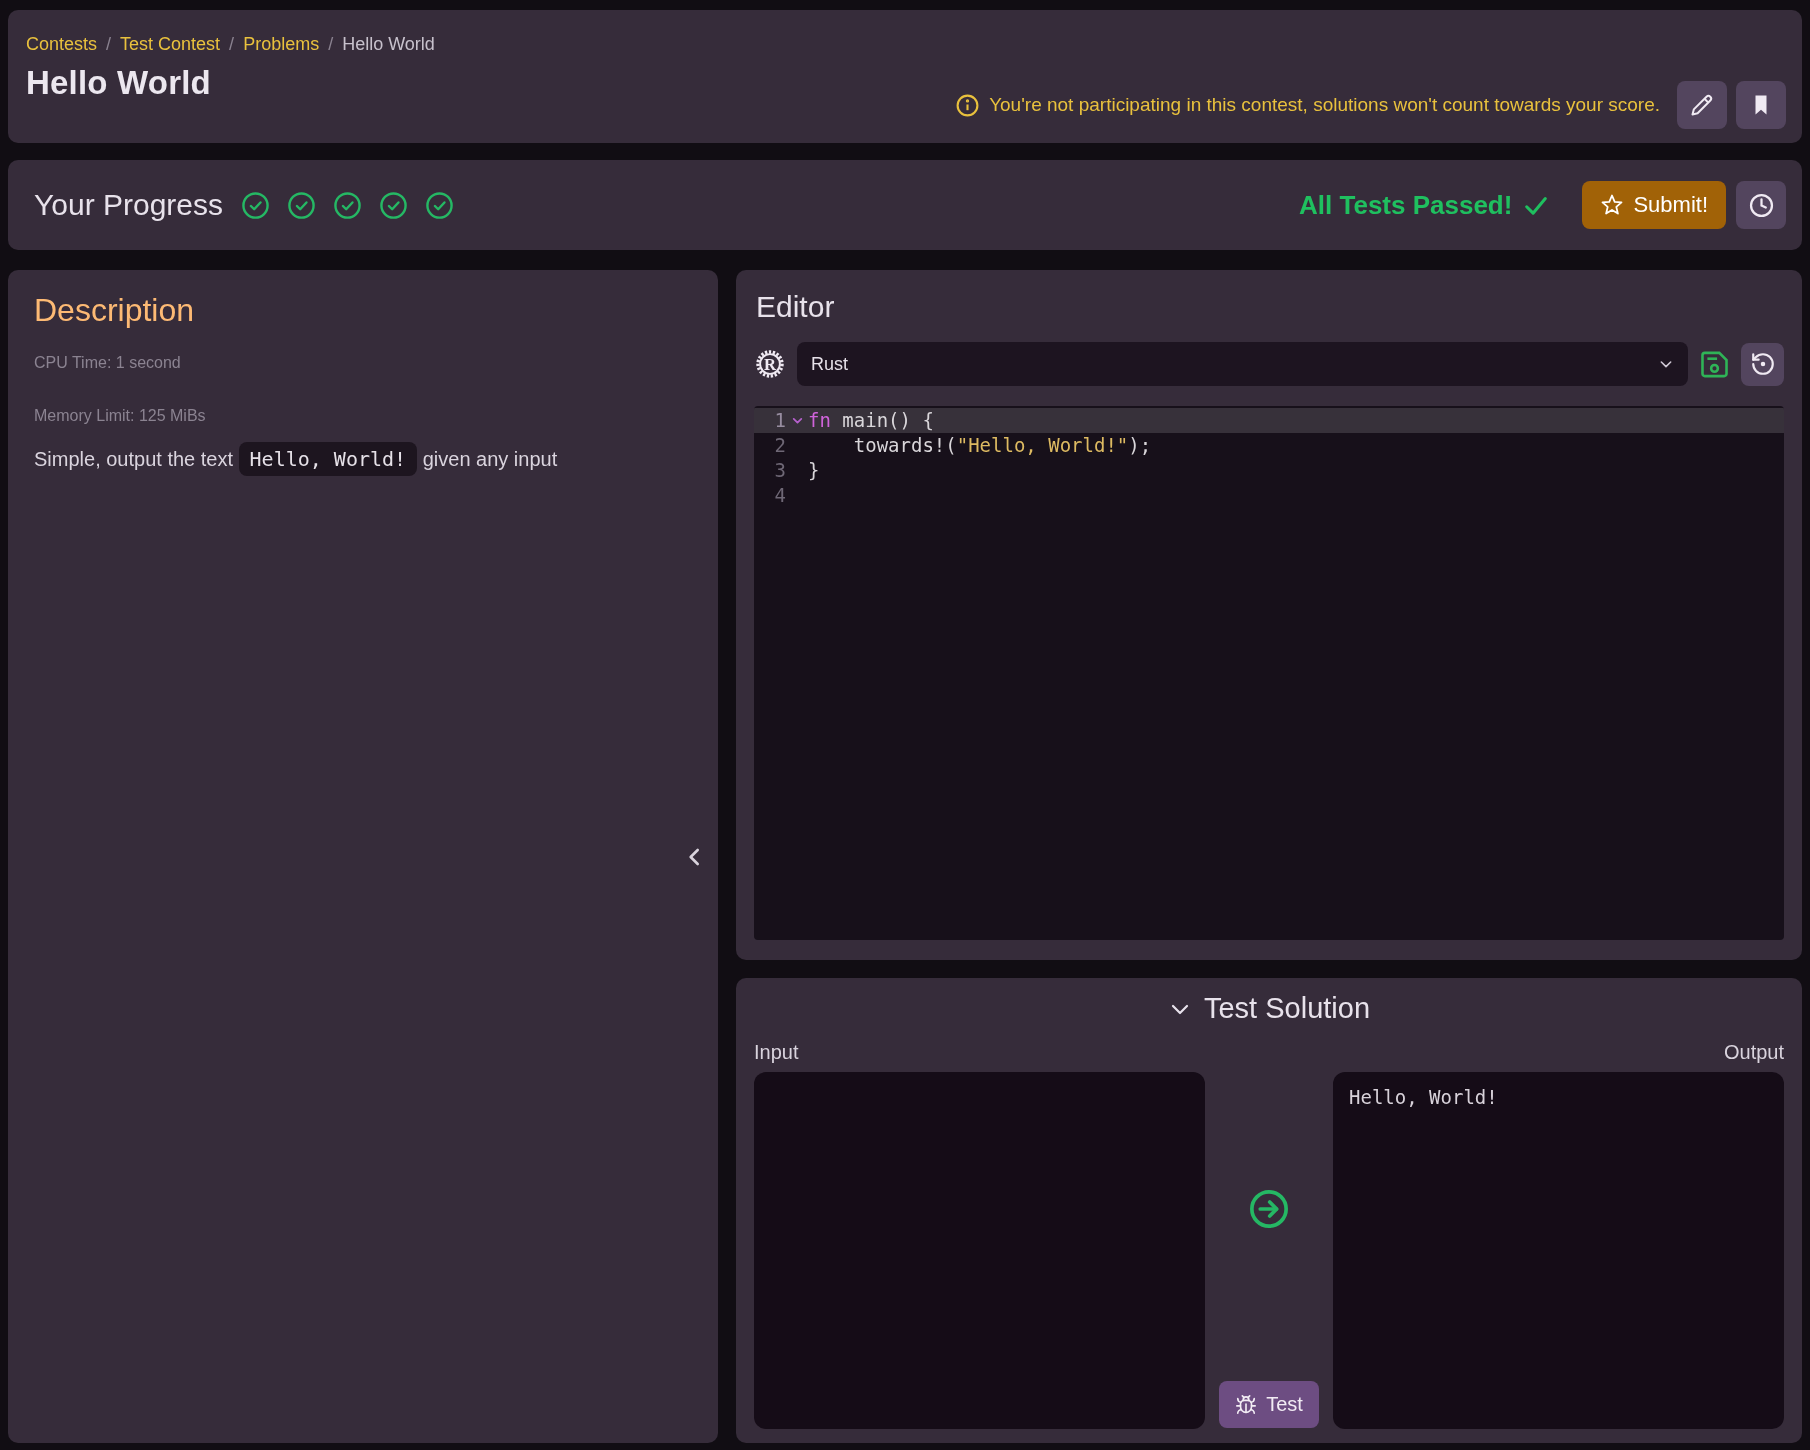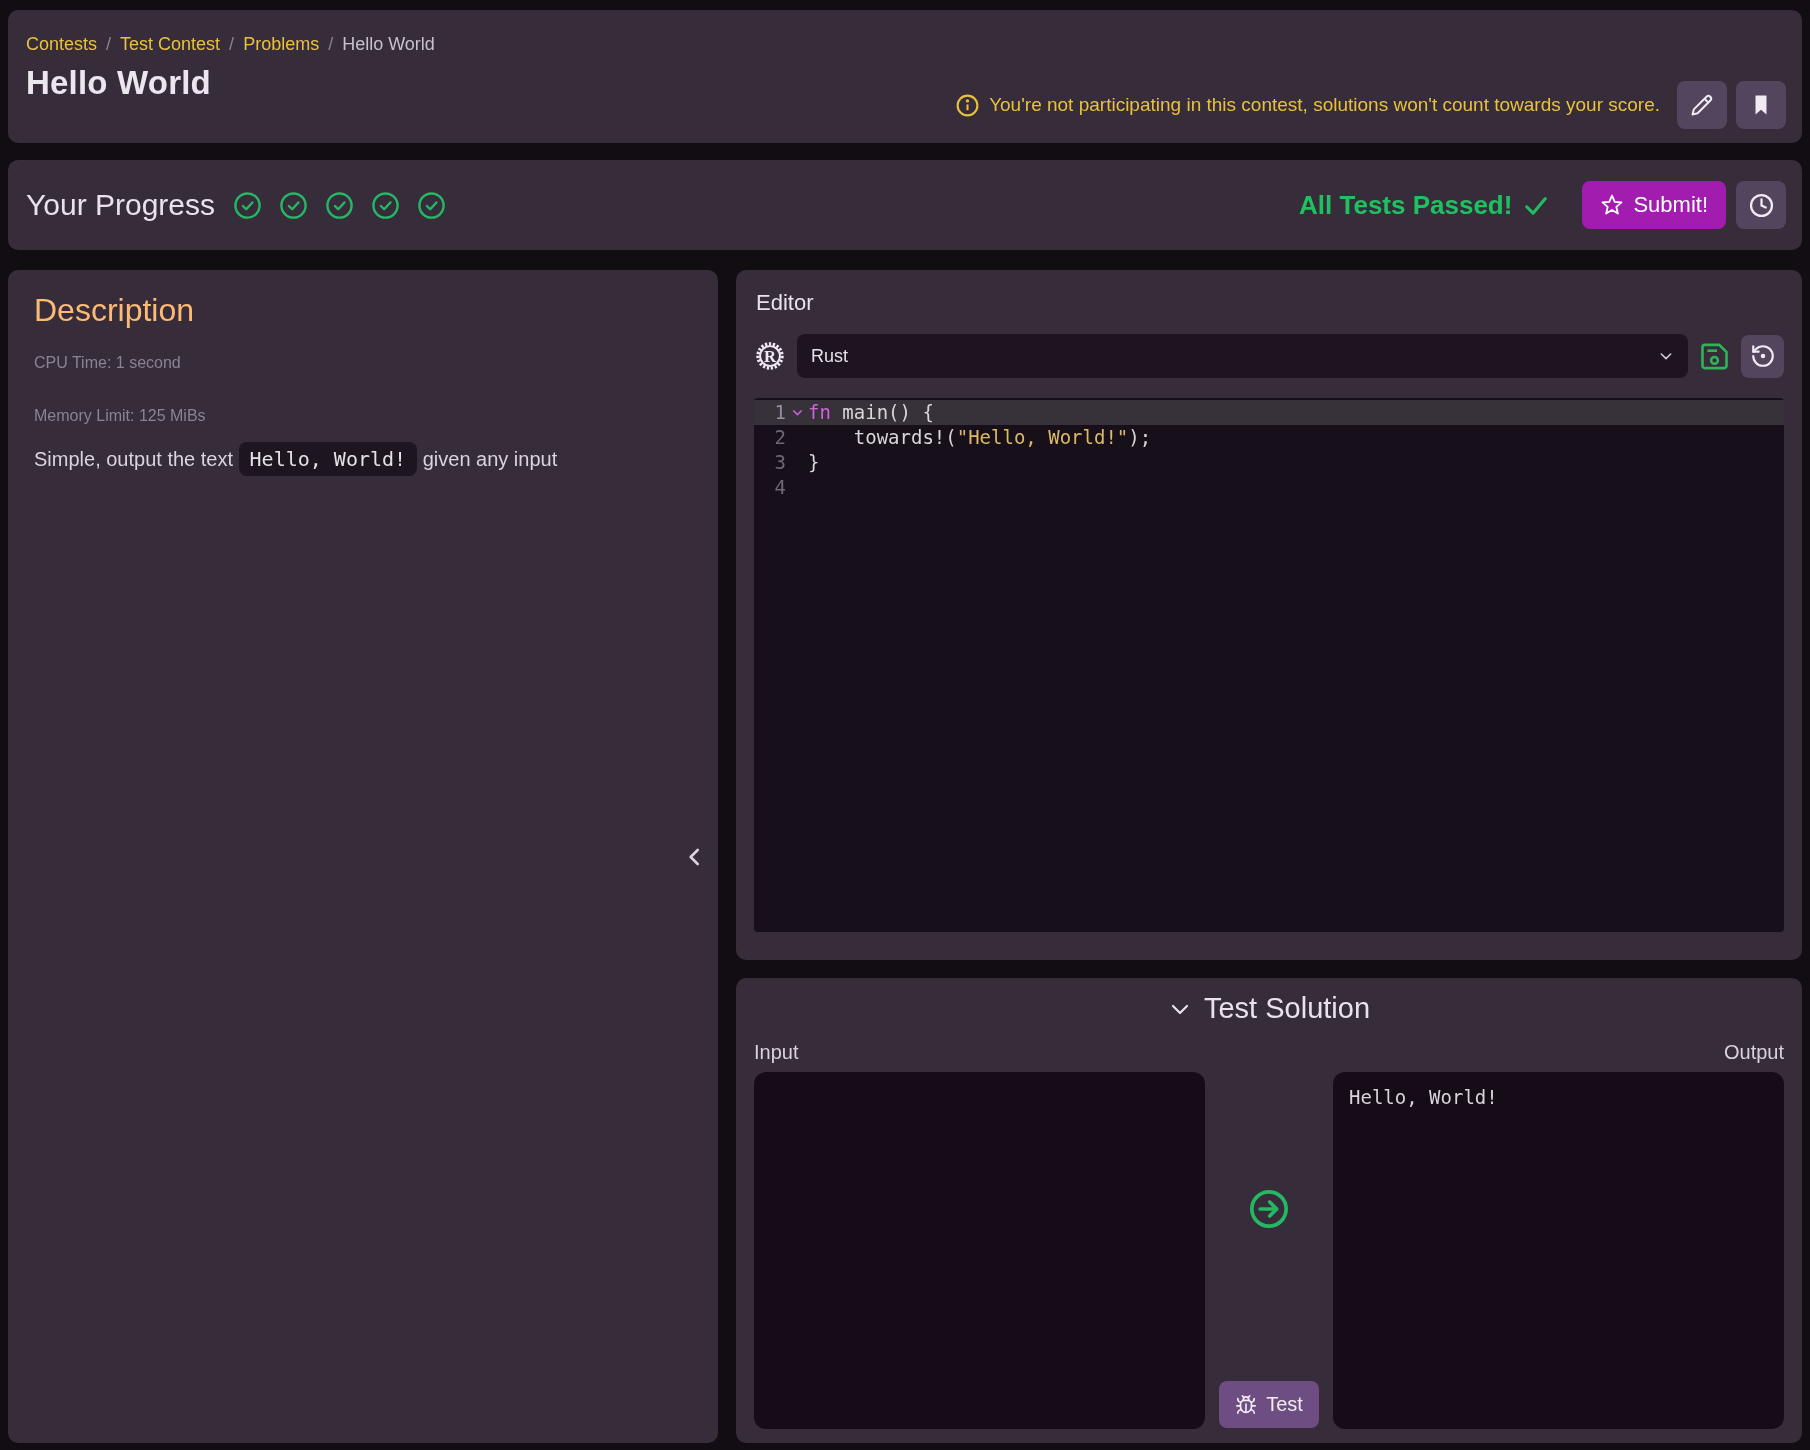--- a/index.html
+++ b/index.html
@@ -14,44 +14,44 @@
   .breadcrumb a { color:#e9c13d; text-decoration:none; cursor:pointer; }
   .bc-sep { color:#8a8290; }
   .bc-current { color:#c7c1cc; }
   .page-title { margin-top:9px; font-size:33px; font-weight:bold; color:#ece7ef; letter-spacing:.2px; }
   .header-right { position:absolute; right:16px; top:71px; height:48px; display:flex; align-items:center; gap:9px; }
   .warning-text { color:#e9c13d; font-size:19px; margin-right:8px; }
   .icon-btn { width:50px; height:48px; border:none; border-radius:8px; background:#53455e; display:flex; align-items:center; justify-content:center; cursor:pointer; }
   .ghost-btn { background:transparent; border:none; display:flex; align-items:center; justify-content:center; cursor:pointer; }
 
   
-  .progress { height:90px; margin-bottom:20px; padding:0 16px 0 18px; display:flex; align-items:center; justify-content:space-between; }
+  .progress { height:90px; margin-bottom:20px; padding:0 16px 0 26px; display:flex; align-items:center; justify-content:space-between; }
   .progress-left { display:flex; align-items:center; gap:18px; }
   .progress-title { font-size:30px; font-weight:400; color:#e8e2eb; }
   .checks { display:flex; align-items:center; gap:17px; }
   .progress-right { display:flex; align-items:center; gap:10px; }
   .status-text { font-size:26px; font-weight:bold; color:#1fc05f; }
-  .submit-btn { margin-left:22px; height:48px; padding:0 18px; border:none; border-radius:8px; background:#a21caf; color:#fff; font-size:22px; font-family:"Liberation Sans",sans-serif; display:flex; align-items:center; gap:9px; cursor:pointer; }
+  .submit-btn { margin-left:22px; height:48px; padding:0 18px; border:none; border-radius:8px; background:#a16207; color:#fff; font-size:22px; font-family:"Liberation Sans",sans-serif; display:flex; align-items:center; gap:9px; cursor:pointer; }
 
   
   .main { display:flex; gap:18px; height:1173px; }
   .description { position:relative; width:710px; padding:18px 26px; flex:none; }
   .desc-heading { font-size:32px; font-weight:400; color:#fdba74; margin-top:4px; }
   .meta { font-size:16px; color:#8b8391; }
   .meta.cpu { margin-top:25px; }
   .meta.mem { margin-top:35px; }
   .desc-body { margin-top:19px; font-size:20px; color:#dad4de; line-height:30px; }
   .code-chip { font-family:"DejaVu Sans Mono", monospace; font-size:20px; background:#1d151f; color:#e6e1e8; padding:5px 11px; border-radius:8px; }
   .collapse-btn { position:absolute; right:6px; top:50%; transform:translateY(-50%); background:transparent; border:none; cursor:pointer; padding:4px; }
 
   .right-col { flex:1; display:flex; flex-direction:column; gap:18px; }
 
   
   .editor { height:690px; padding:16px 18px; }
-  .editor-heading { font-size:22px; font-weight:400; color:#e8e2eb; margin:4px 0 0 2px; }
+  .editor-heading { font-size:30px; font-weight:400; color:#e8e2eb; margin:4px 0 0 2px; }
   .toolbar { margin-top:18px; display:flex; align-items:center; gap:11px; }
   .lang-select { flex:1; height:44px; background:#1d1420; border-radius:8px; display:flex; align-items:center; justify-content:space-between; padding:0 14px; cursor:pointer; }
   .lang-select span { font-size:18px; color:#e6e1e9; }
   .reset-btn { width:43px; height:43px; }
   .code-area { margin-top:20px; height:534px; background:#17101a; border-radius:4px; font-family:"DejaVu Sans Mono", monospace; font-size:19px; line-height:25px; padding-top:2px; overflow:hidden; cursor:text; }
   .cl { display:flex; white-space:pre; }
   .cl.active { background:#37313a; }
   .ln { width:32px; text-align:right; color:#6e6775; flex:none; }
   .cl.active .ln { color:#978da0; }
   .fold { width:22px; text-align:center; flex:none; display:flex; align-items:center; justify-content:center; }

